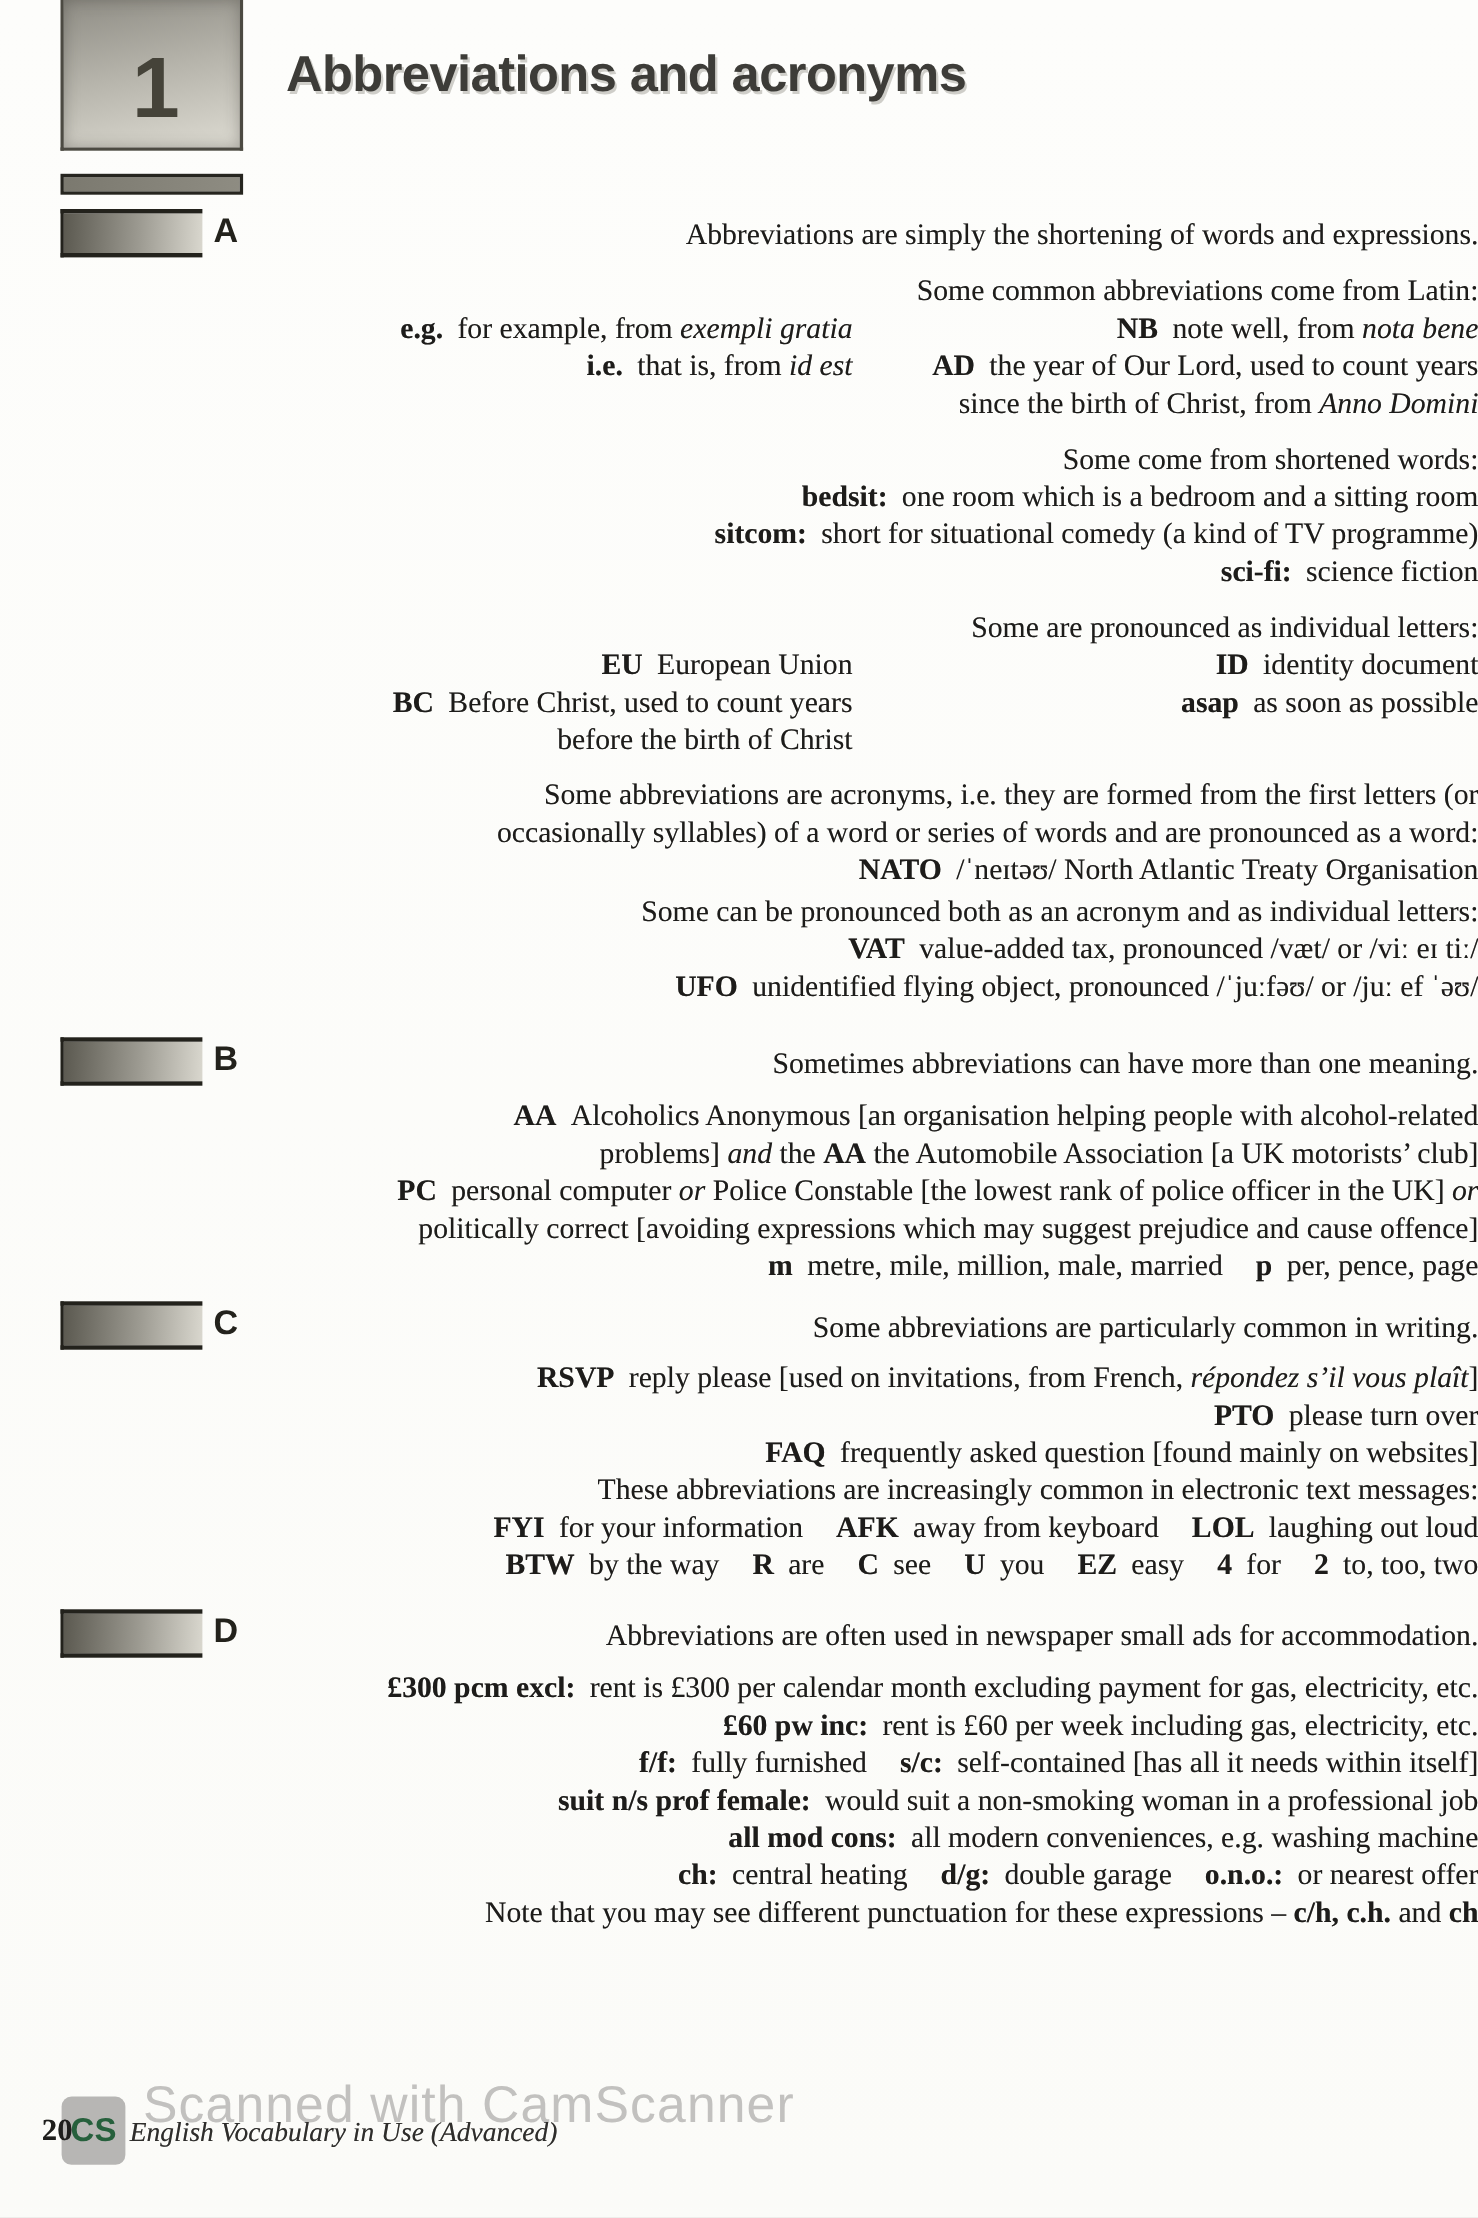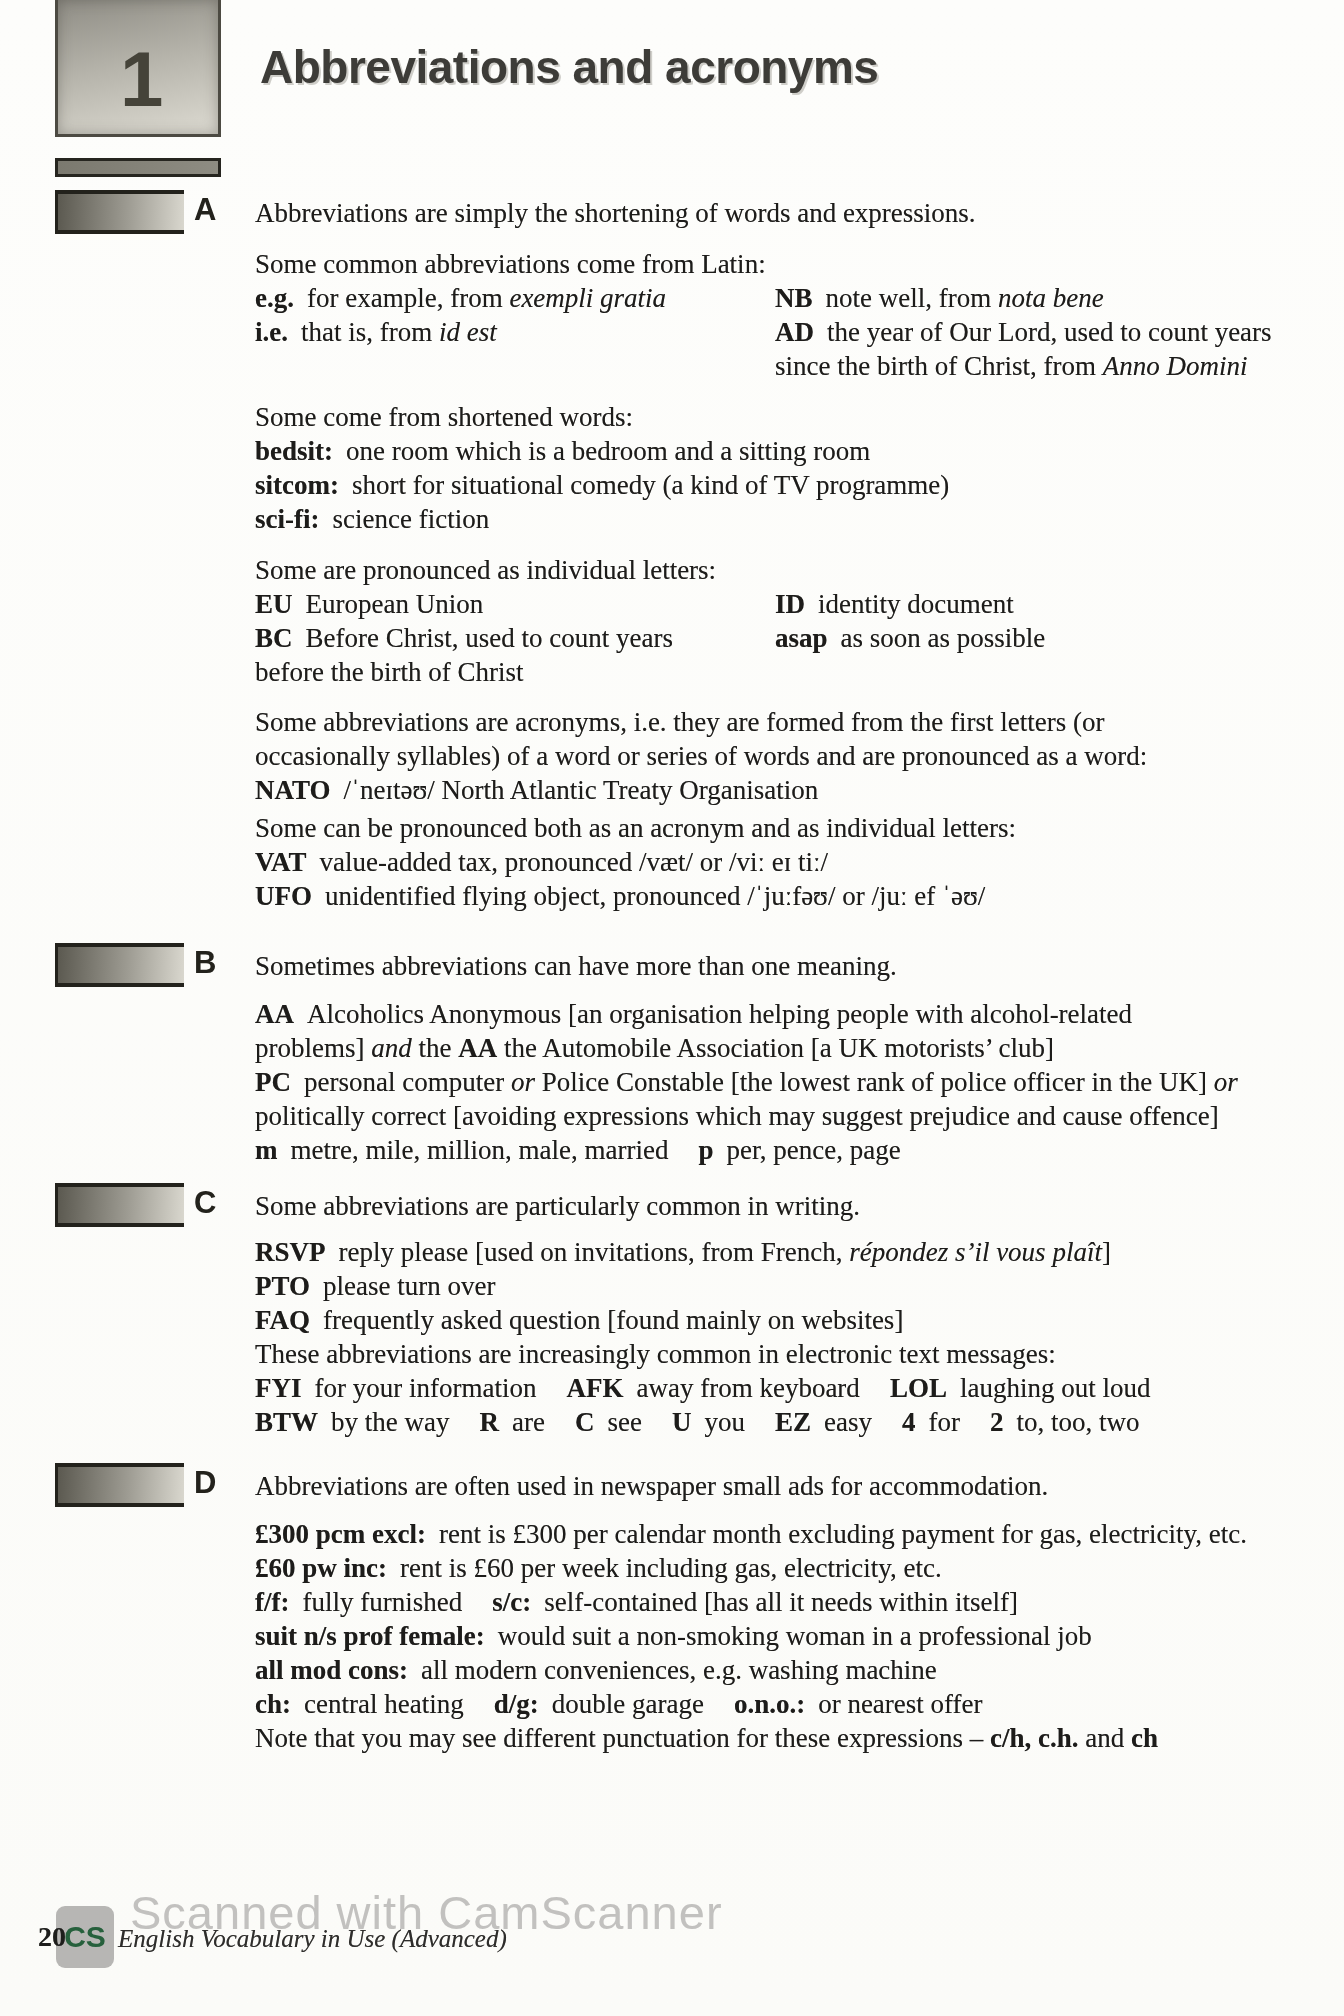--- a/index.html
+++ b/index.html
@@ -45,21 +45,21 @@
     background:linear-gradient(92deg,#5b5950 0%,#9d9b92 55%,#d9d7ce 100%);
     border-top:4px solid #23221c;border-bottom:4px solid #23221c;border-left:3px solid #23221c;
   }
   .label-letter{
     position:absolute;left:194px;top:-3px;
     font-family:"Liberation Sans","DejaVu Sans",sans-serif;font-weight:bold;
     font-size:31px;color:#23221c;text-shadow:none;
   }
   .mt16{margin-top:16px;}.mt17{margin-top:17px;}.mt20{margin-top:4px;}
   .mt14{margin-top:14px;}.mt12{margin-top:12px;}
-  .line{white-space:nowrap;}
+  .line{white-space:nowrap;text-align:right;}
   .term{font-weight:bold;margin-right:13px;}
   .gap{margin-left:30px;}
   .cols{display:flex;}
   .col-l{width:520px;flex:none;}
   .col-r{flex:1;min-width:0;}
   .it{font-style:italic;}
   .bd{font-weight:bold;}
   
   .pagenum{
     position:absolute;left:38px;top:1920px;font-size:28px;font-weight:bold;

